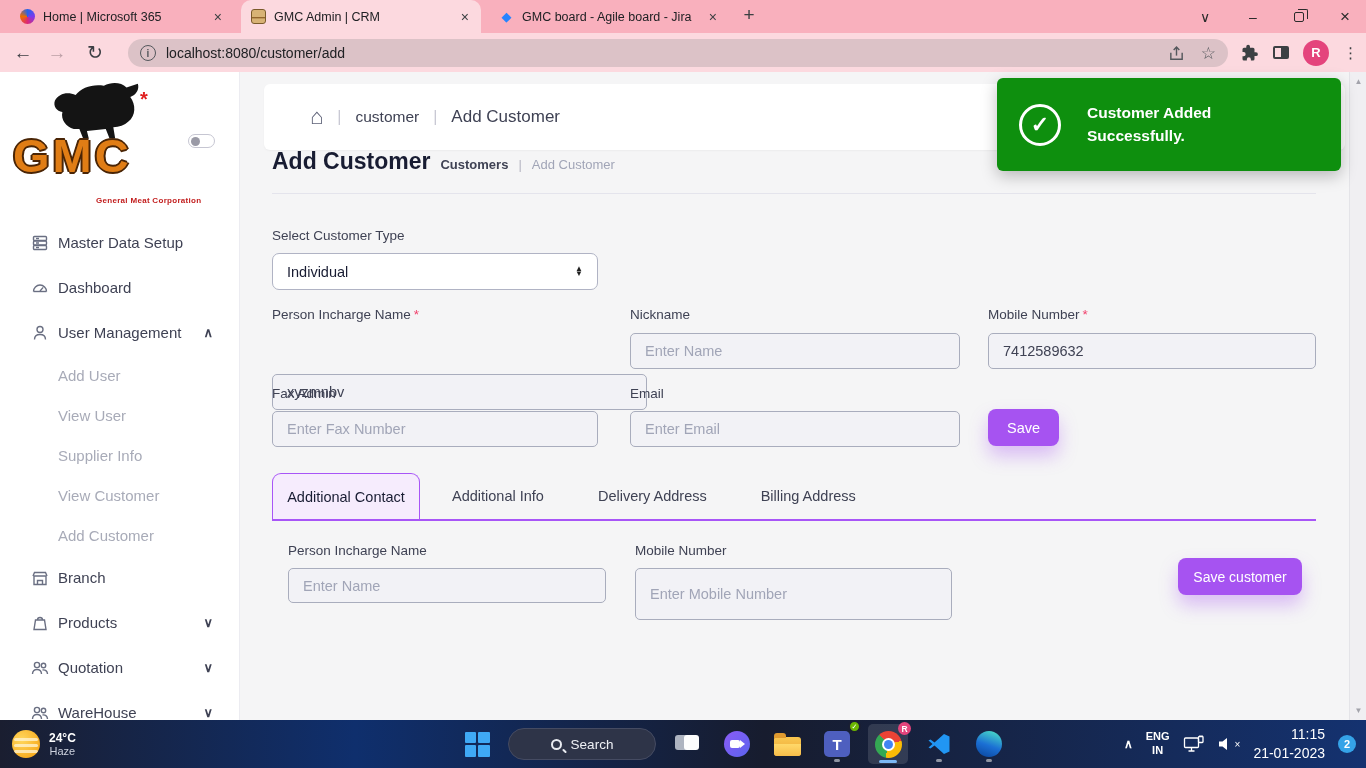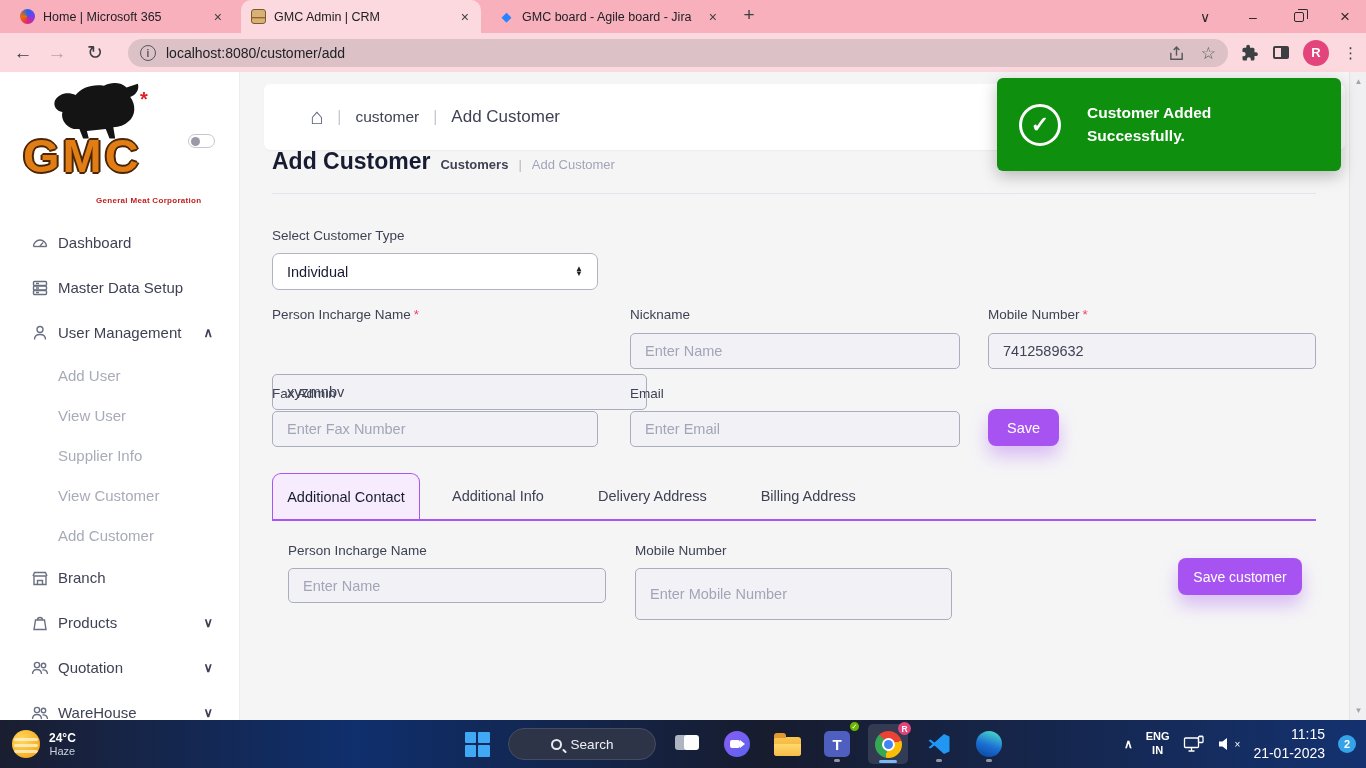--- a/index.html
+++ b/index.html
@@ -33,21 +33,21 @@
   .panel-ic { width:16px; height:13px; border:2px solid #3c4043; border-radius:2px; position:relative; }
   .panel-ic::after { content:''; position:absolute; right:0; top:0; bottom:0; width:6px; background:#3c4043; }
   .avatar { width:26px; height:26px; border-radius:50%; background:#e4447c; color:#fff; font-size:13px; font-weight:bold; display:flex; align-items:center; justify-content:center; }
   .dots { font-size:15px; color:#3c4043; letter-spacing:0; }
 
   
   .sidebar { position:absolute; left:0; top:72px; width:240px; height:648px; background:#fff; border-right:1px solid #ececf1; overflow:hidden; }
   .logo-area { position:relative; height:145px; }
   .bull { position:absolute; left:42px; top:8px; }
   .logo-star { position:absolute; left:140px; top:16px; color:#e02020; font-size:20px; font-weight:bold; }
-  .gmc-word { position:absolute; left:13px; top:56px; font-size:47px; font-weight:800; letter-spacing:3px; color:#e07d15; text-shadow:-2px 0 #4a2506,2px 0 #4a2506,0 -2px #4a2506,0 2px #4a2506,1px 1px #4a2506,-1px -1px #4a2506;margin-left:10px; }
+  .gmc-word { position:absolute; left:13px; top:56px; font-size:47px; font-weight:800; letter-spacing:3px; color:#e07d15; text-shadow:-2px 0 #4a2506,2px 0 #4a2506,0 -2px #4a2506,0 2px #4a2506,1px 1px #4a2506,-1px -1px #4a2506; }
   .gmc-tagline { position:absolute; left:96px; top:124px; font-size:8px; font-weight:bold; color:#c21d1d; letter-spacing:.3px; }
   .side-toggle { position:absolute; left:188px; top:62px; width:27px; height:14px; border:1px solid #c6c6d2; border-radius:8px; background:#fff; }
   .side-toggle::before { content:''; position:absolute; left:2px; top:1.5px; width:9px; height:9px; border-radius:50%; background:#9a9aa6; }
   .nav { position:absolute; top:148px; left:0; right:0; }
   .nav-item { display:flex; align-items:center; height:45px; padding:0 26px 0 30px; cursor:pointer; }
   .nav-item .ic { width:20px; height:20px; margin-right:8px; flex:0 0 auto; }
   .nav-item .lbl { font-size:15px; color:#3f4254; }
   .nav-item .chev { margin-left:auto; font-size:13px; font-weight:bold; color:#3f4254; }
   .nav-sub { display:flex; align-items:center; height:40px; padding-left:58px; cursor:pointer; }
   .nav-sub .lbl { font-size:15px; color:#a8abb8; }
@@ -192,34 +192,34 @@
       <path fill="#141414" d="M30 52 C22 50 16 42 18 34 C12 33 8 28 10 22 C14 14 24 12 32 16 C38 8 50 4 62 6 C70 2 80 2 86 8 L98 4 C100 10 96 16 90 18 C96 26 96 38 88 44 C84 48 78 50 72 50 L74 62 L68 62 L64 52 L44 54 L46 62 L40 62 L36 52 Z"></path>
     </svg>
     <span class="logo-star">*</span>
     <div class="gmc-word">GMC</div>
     <div class="gmc-tagline">General Meat Corporation</div>
     <span class="side-toggle"></span>
   </div>
   <nav class="nav">
     <div class="nav-item">
       <span class="ic"><svg viewBox="0 0 20 20">
-            <path d="M3.5 13.5 a6.5 6.5 0 0 1 13 0"></path>
-            <path d="M10 13 l3.2 -3.6"></path>
-            <path d="M3.5 13.5 h13"></path>
-          </svg></span>
-      <span class="lbl">Dashboard</span>
-    </div>
-    <div class="nav-item">
-      <span class="ic"><svg viewBox="0 0 20 20">
             <rect x="3.5" y="3.5" width="13" height="4" rx="1"></rect>
             <rect x="3.5" y="8" width="13" height="4" rx="1"></rect>
             <rect x="3.5" y="12.5" width="13" height="4" rx="1"></rect>
             <path d="M6 5.5 h3 M6 10 h3 M6 14.5 h3"></path>
           </svg></span>
       <span class="lbl">Master Data Setup</span>
+    </div>
+    <div class="nav-item">
+      <span class="ic"><svg viewBox="0 0 20 20">
+            <path d="M3.5 13.5 a6.5 6.5 0 0 1 13 0"></path>
+            <path d="M10 13 l3.2 -3.6"></path>
+            <path d="M3.5 13.5 h13"></path>
+          </svg></span>
+      <span class="lbl">Dashboard</span>
     </div>
     <div class="nav-item">
       <span class="ic"><svg viewBox="0 0 20 20">
             <circle cx="10" cy="6.5" r="3"></circle>
             <path d="M4.5 16.5 c0-3.3 2.5-5 5.5-5 s5.5 1.7 5.5 5"></path>
           </svg></span>
       <span class="lbl">User Management</span>
       <span class="chev">∧</span>
     </div>
     <div class="nav-sub">

